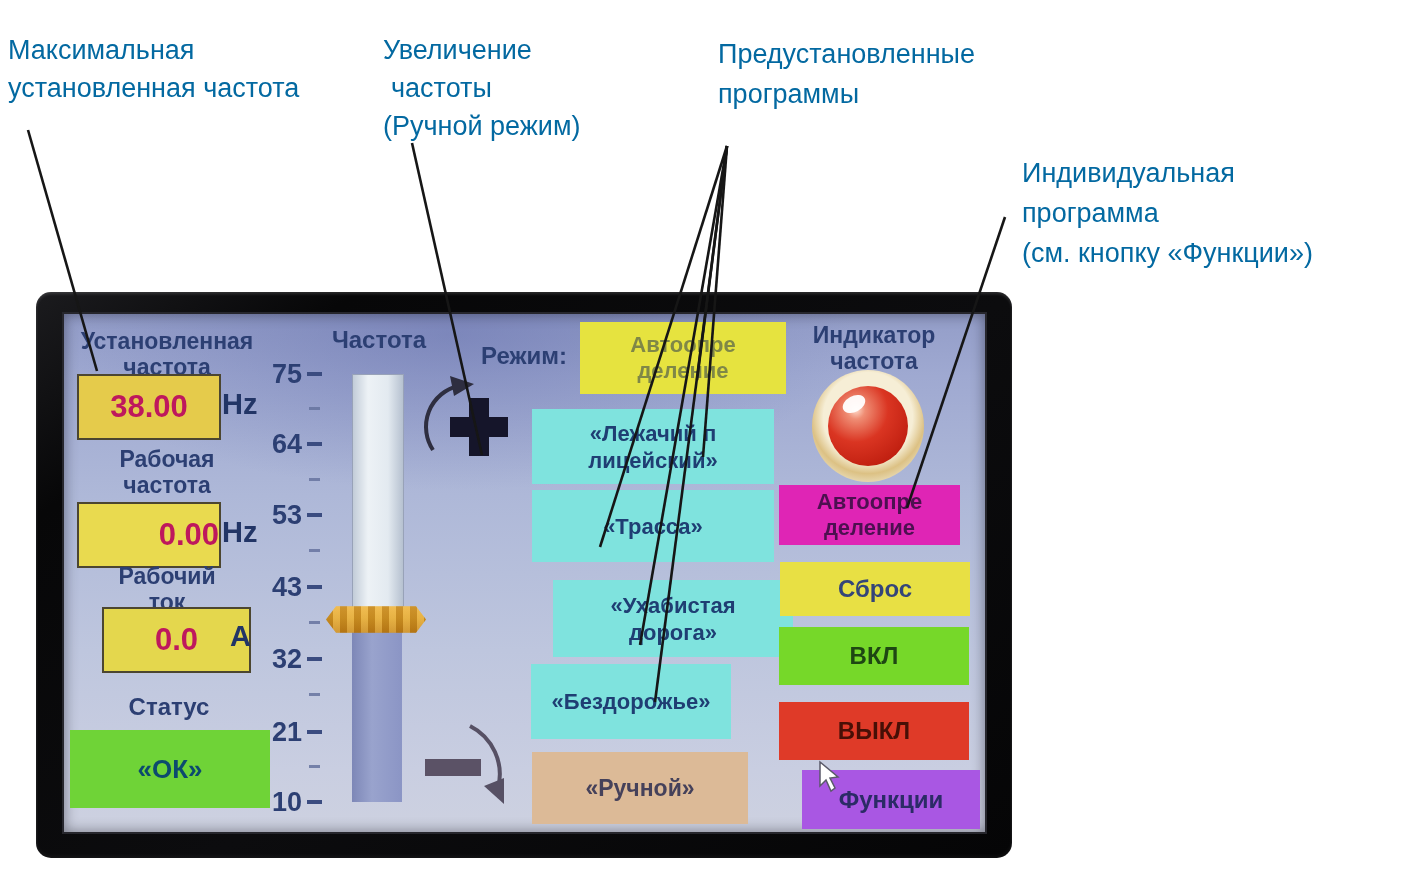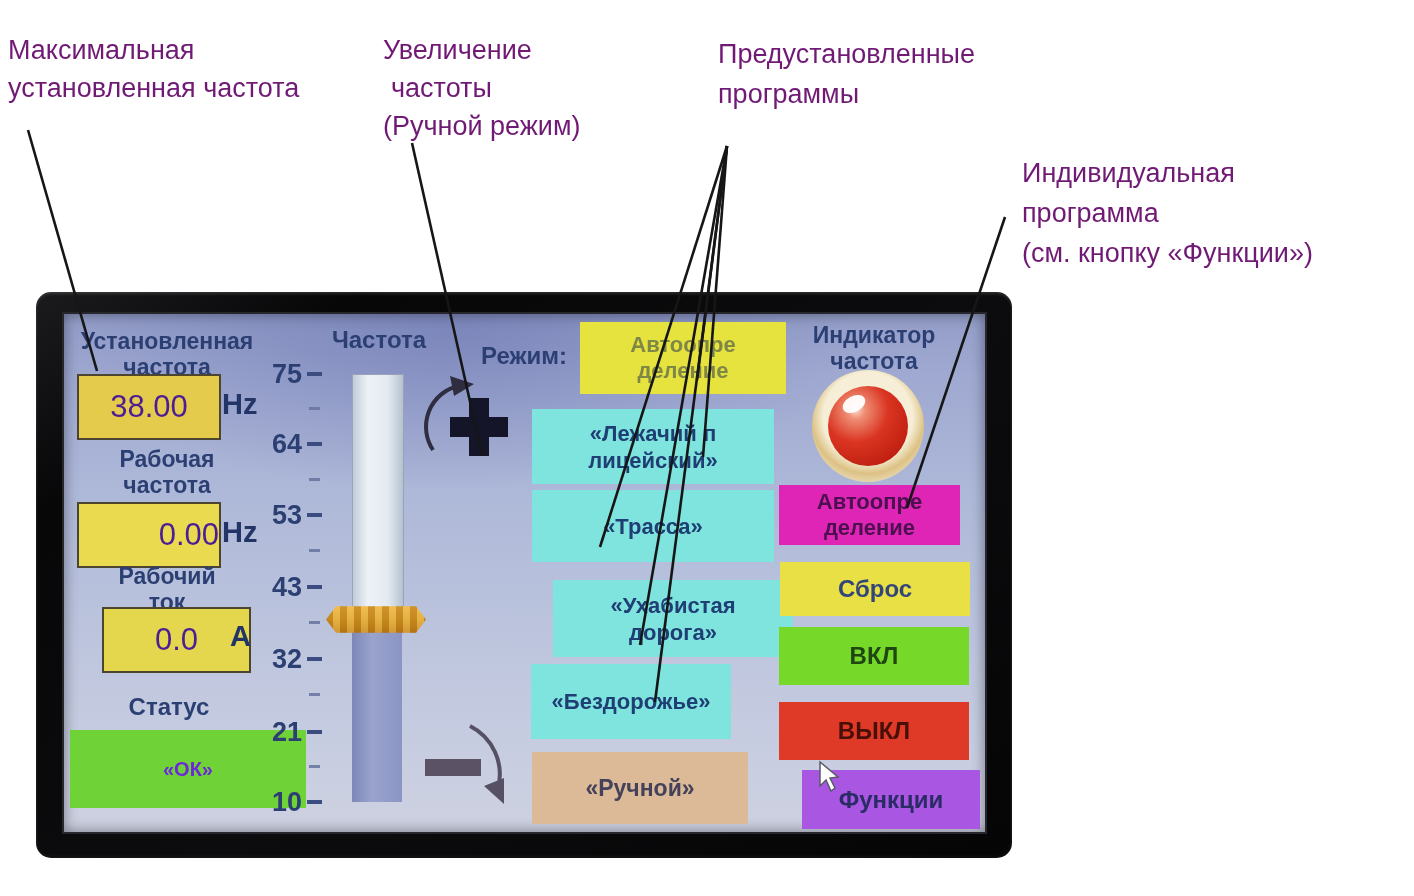--- a/index.html
+++ b/index.html
@@ -1,20 +1,20 @@
 <!DOCTYPE html>
 <html><head>
 <meta charset="utf-8">
 <style>
   html,body{margin:0;padding:0;background:#ffffff;}
   .page{position:relative;width:1414px;height:896px;background:#ffffff;overflow:hidden;
         font-family:"Liberation Sans", sans-serif;}
 
   
-  .ann{position:absolute;color:#701a75;font-size:27px;line-height:38px;font-weight:400;white-space:nowrap;}
+  .ann{position:absolute;color:#0369a1;font-size:27px;line-height:38px;font-weight:400;white-space:nowrap;}
   .ann .indent{padding-left:8px;}
   .ann-max{left:8px;top:31px;}
   .ann-inc{left:383px;top:31px;}
   .ann-pre{left:718px;top:34px;line-height:40px;}
   .ann-ind{left:1022px;top:153px;line-height:40px;}
 
   
   .lines-svg{position:absolute;left:0;top:0;width:1414px;height:896px;pointer-events:none;z-index:50;}
 
   
@@ -30,30 +30,30 @@
   
   .slab{position:absolute;color:#2c3f73;font-weight:bold;text-align:center;}
   .slab .ln{display:block;}
 
   
   .lbl-setfreq{left:8px;top:14px;width:190px;font-size:23px;line-height:26px;}
   .lbl-workfreq{left:8px;top:132px;width:190px;font-size:23px;line-height:26px;}
   .lbl-current{left:8px;top:249px;width:190px;font-size:23px;line-height:26px;}
   .lbl-status{left:30px;top:379px;width:150px;font-size:24px;}
   .vbox{position:absolute;display:flex;align-items:center;justify-content:center;
-        font-weight:normal;font-size:31px;color:#4c1d95;border:2px solid #4c4630;}
+        font-weight:bold;font-size:31px;color:#be185d;border:2px solid #4c4630;}
   .box-setfreq{left:13px;top:60px;width:140px;height:62px;background:#e5cb4b;}
   .box-workfreq{left:13px;top:188px;width:140px;height:62px;background:#e9da4f;justify-content:flex-end;}
   .box-current{left:8px;top:293px;width:145px;height:62px;background:#e4d74d;margin-left:30px;}
   .unit{position:absolute;font-weight:bold;font-size:29px;color:#223566;}
   .hz1{left:158px;top:74px;}
   .hz2{left:158px;top:202px;}
   .amp{left:166px;top:306px;}
-  .btn-ok{left:6px;top:416px;width:236px;height:78px;background:#6fd337;
-          font-size:20px;color:#6d28d9;}
+  .btn-ok{left:6px;top:416px;width:200px;height:78px;background:#6fd337;
+          font-size:26px;color:#0c4a6e;}
 
   
   .freq-title{left:260px;top:12px;width:110px;font-size:24px;}
   .tick-num{position:absolute;left:180px;width:58px;text-align:right;
             font-size:27px;font-weight:bold;color:#2c3f73;}
   .tick-dash{position:absolute;left:243px;width:15px;height:4px;background:#3b4c80;}
   .tick-minor{position:absolute;left:245px;width:11px;height:3px;background:#66739f;opacity:.85;}
   .track-top{position:absolute;left:288px;top:60px;width:50px;height:246px;
              background:linear-gradient(90deg,#c2ccd8 0%,#edf2f6 30%,#e3eaf0 70%,#b6c1d0 100%);
              border:1px solid #98a2b8;}

